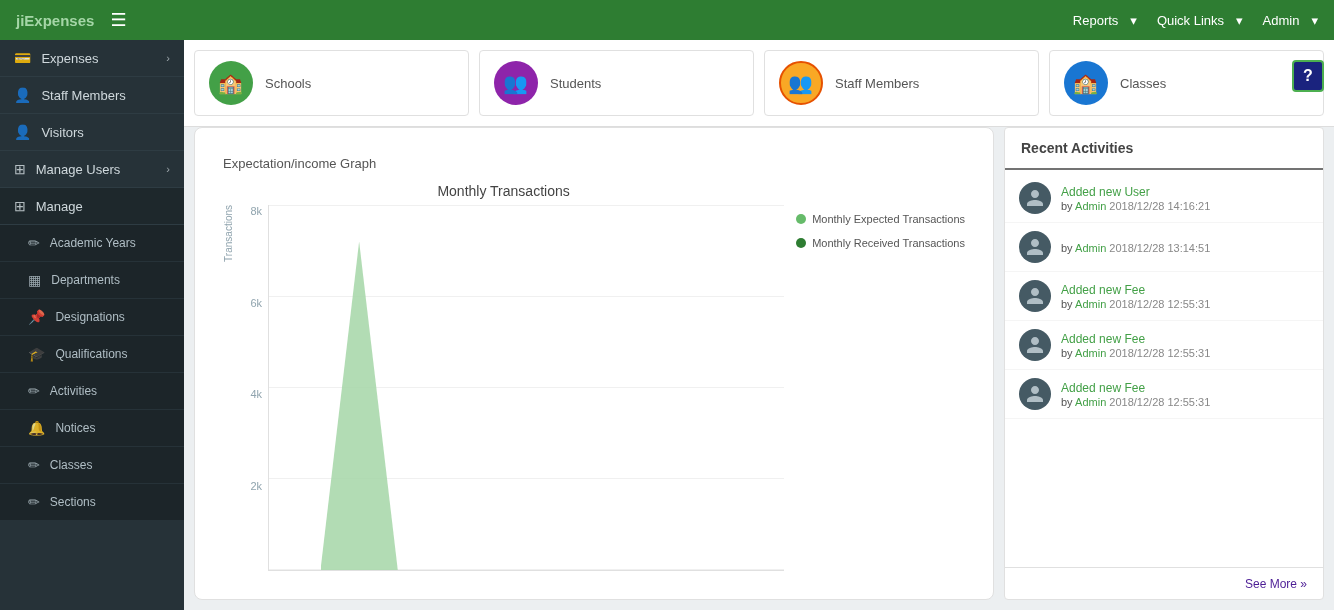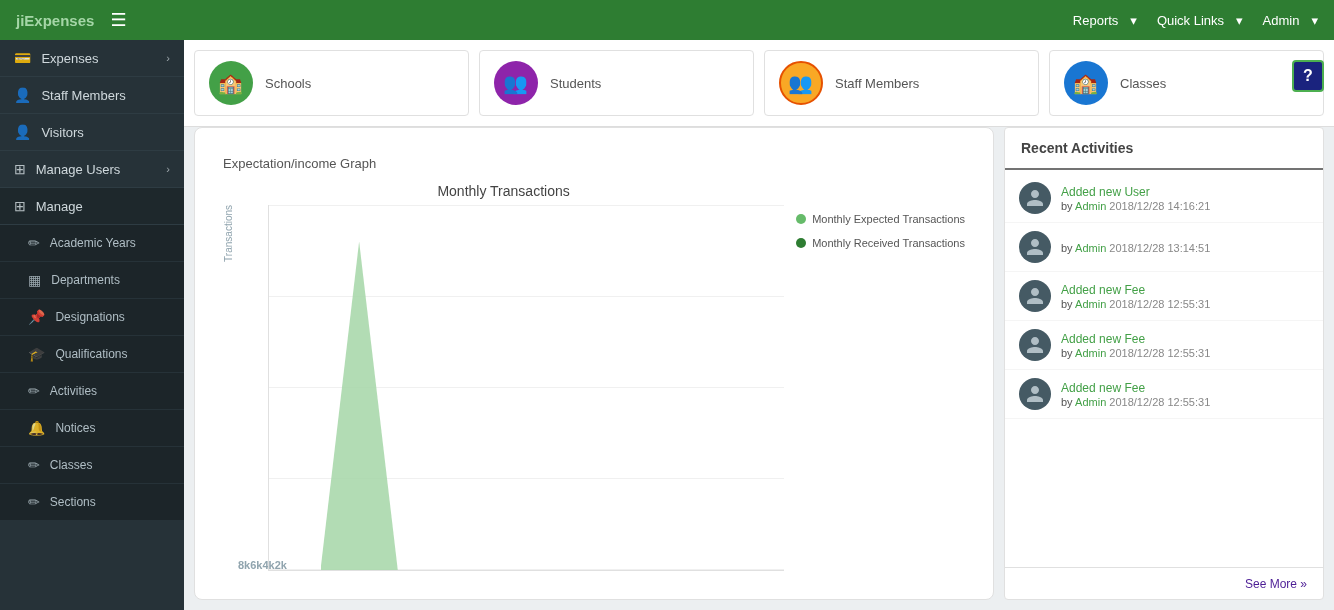--- a/index.html
+++ b/index.html
@@ -214,28 +214,27 @@
       height: 10px;
       border-radius: 50%;
     }
     .chart-container {
       position: relative;
       flex: 1;
       display: flex;
     }
     .y-axis {
       display: flex;
-      flex-direction: row;
+      flex-direction: column;
       justify-content: space-between;
       align-items: flex-end;
       padding-right: 6px;
       font-size: 11px;
       color: #90a4ae;
       width: 30px;
-      font-weight: bold;
     }
     .chart-body {
       flex: 1;
       position: relative;
       border-left: 1px solid #e0e0e0;
       border-bottom: 1px solid #e0e0e0;
     }
     .chart-gridlines {
       position: absolute;
       top: 0; left: 0; right: 0; bottom: 0;

